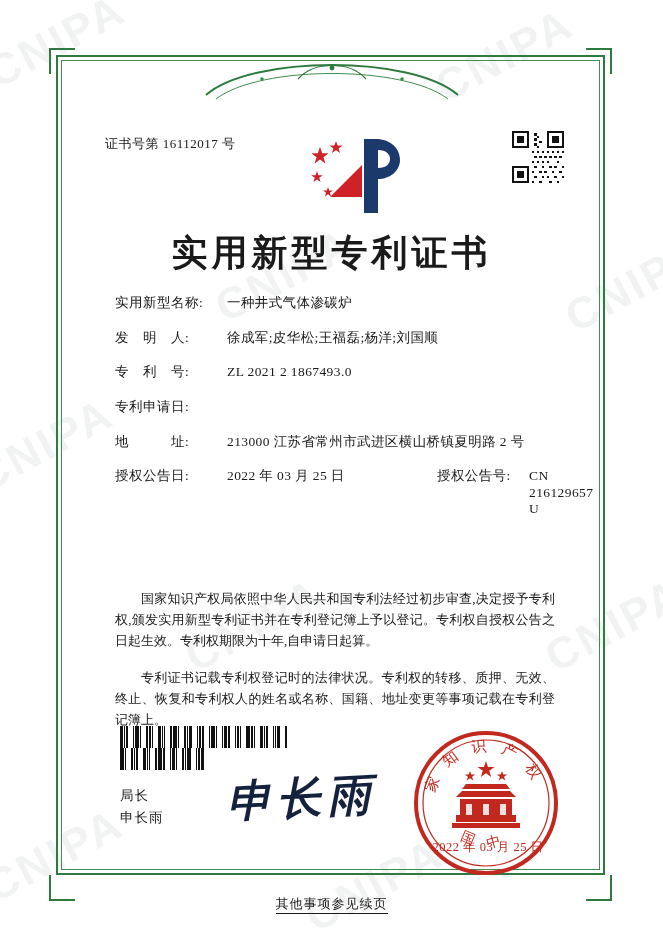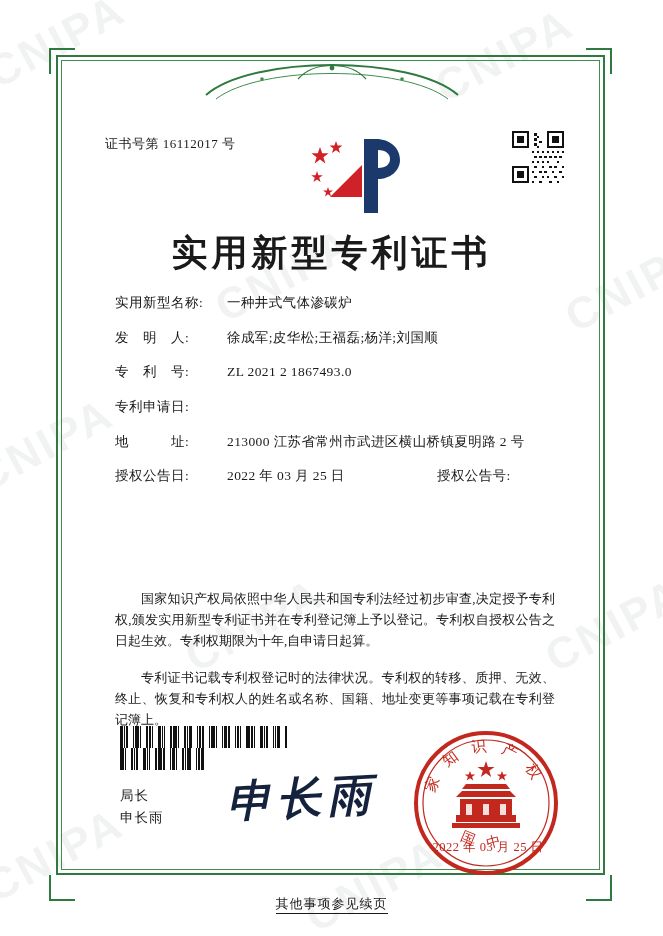--- a/index.html
+++ b/index.html
@@ -386,20 +386,21 @@
       <div class="flabel">专利申请日:</div>
     </div>
     <div class="frow">
       <div class="flabel">地　　　址:</div>
       <div class="fvalue">213000 江苏省常州市武进区横山桥镇夏明路 2 号</div>
     </div>
     <div class="frow dual">
       <div class="flabel">授权公告日:</div>
       <div class="fvalue">2022 年 03 月 25 日</div>
       <div class="flabel2">授权公告号:</div>
+      <div class="fvalue2">CN 216129657 U</div>
     </div>
   </div>
 
   <div class="paras">
     <p>国家知识产权局依照中华人民共和国专利法经过初步审查,决定授予专利权,颁发实用新型专利证书并在专利登记簿上予以登记。专利权自授权公告之日起生效。专利权期限为十年,自申请日起算。</p>
     <p>专利证书记载专利权登记时的法律状况。专利权的转移、质押、无效、终止、恢复和专利权人的姓名或名称、国籍、地址变更等事项记载在专利登记簿上。</p>
   </div>
 
   <div class="barcode">
     <span style="width:3px"></span><span style="width:1px"></span><span style="width:2px"></span>

